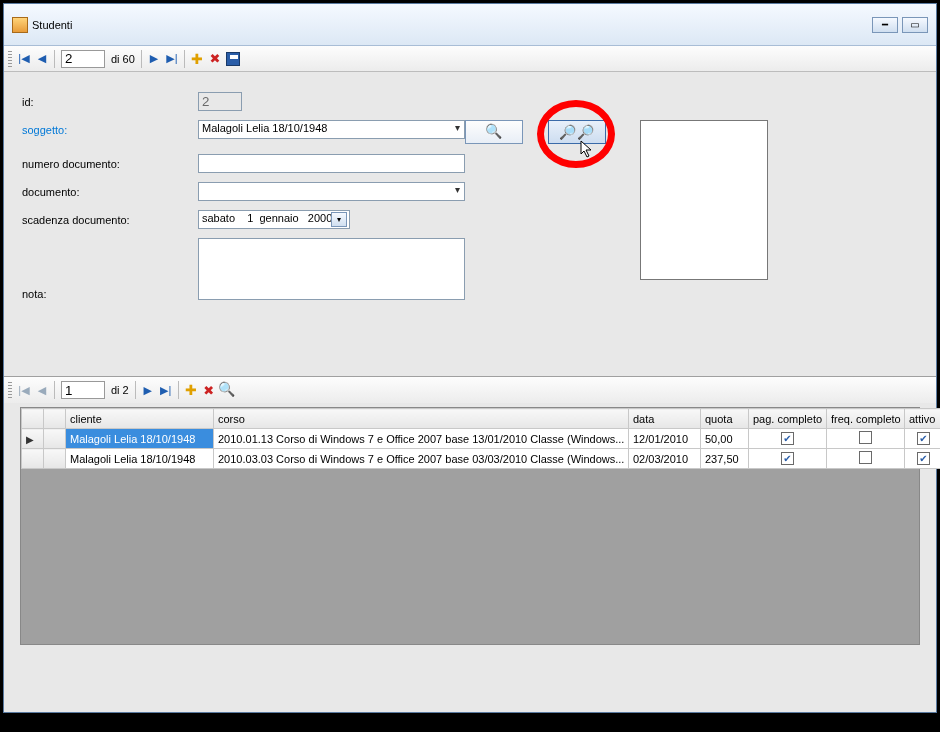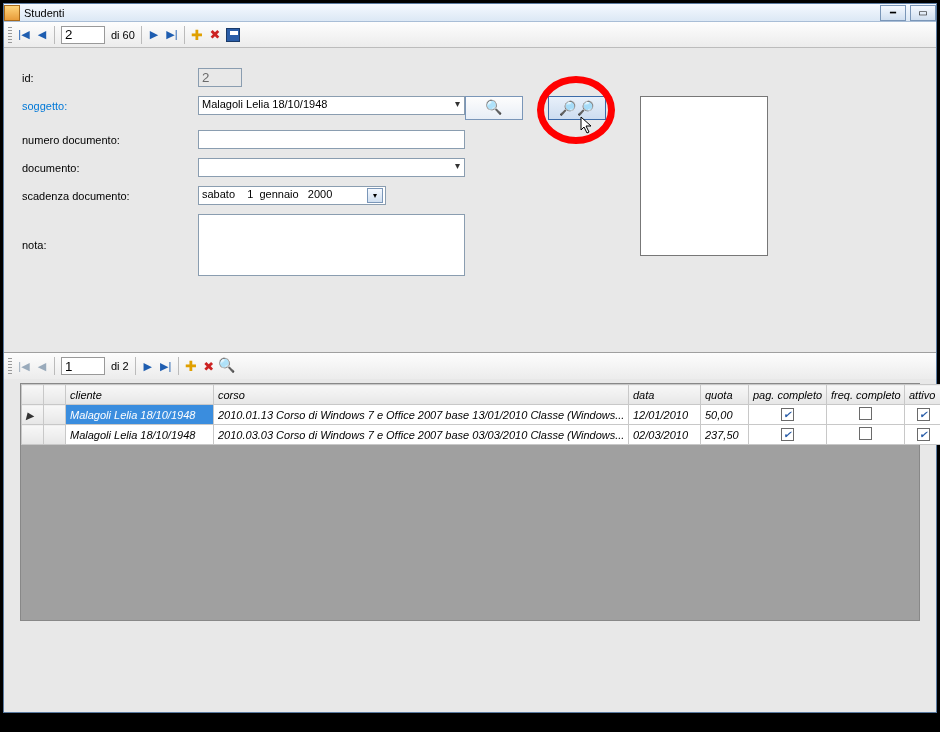--- a/index.html
+++ b/index.html
@@ -16,26 +16,26 @@
   .window {
     position: absolute;
     left: 3px;
     top: 3px;
     width: 934px;
     height: 710px;
     background: #e8e8e8;
     border: 1px solid #5a7aa0;
   }
   .titlebar {
-    height: 18px;
+    height: 42px;
     background: linear-gradient(#f5f9ff, #dce8f5);
     border-bottom: 1px solid #a8bdd6;
     display: flex;
     align-items: center;
-    padding: 0 0;
+    padding: 0 8px;
     justify-content: center;
   }
   .titlebar .app-icon {
     width: 16px; height: 16px;
     margin-right: 4px;
     background: linear-gradient(#ffd47a, #e89c3a);
     border: 1px solid #a86a1a;
   }
   .titlebar .title { flex: 1; }
   .winbtn {
@@ -118,21 +118,21 @@
   .txt.short { width: 44px; }
   .combo {
     width: 267px;
     position: relative;
     padding-right: 18px;
   }
   .combo::after {
     content:"▾"; position:absolute; right:4px; top:1px; color:#333; font-size:10px;
   }
   .datepick {
-    width: 188px;
+    width: 152px;
     position: relative;
     white-space: pre;
   }
   .datepick .ddbtn {
     position:absolute; right:2px; top:1px;
     width:16px; height:15px;
     border:1px solid #7a96b8;
     background:linear-gradient(#f5f9ff,#d0dff0);
     font-size:8px; text-align:center; line-height:13px;
   }
@@ -205,21 +205,20 @@
     table-layout: fixed;
   }
   .grid th, .grid td {
     border: 1px solid #c8c8c8;
     height: 20px;
     padding: 0 4px;
     text-align: left;
     font-weight: normal;
     white-space: nowrap;
     overflow: hidden;
-    font-style: italic;
   }
   .grid th {
     background: linear-gradient(#f8f8f8,#e6e6e6);
   }
   .grid td.center { text-align:center; }
   .rowhead { width: 20px; background: linear-gradient(#f8f8f8,#e6e6e6); }
   .rowhead.sel { background: linear-gradient(#f8f8f8,#e6e6e6); }
   .rowmarker { color:#333; font-size:10px; }
   .sel-cell { background:#3a8dde; color:#fff; }
   .grid .filler { flex:1; background:#a0a0a0; }
@@ -288,21 +287,21 @@
     <div class="form-row">
       <label>documento:</label>
       <div class="combo"><span></span></div>
     </div>
 
     <div class="form-row">
       <label>scadenza documento:</label>
       <div class="datepick"><span>sabato    1  gennaio   2000</span><span class="ddbtn">▾</span></div>
     </div>
 
-    <div class="form-row" style="align-items:center">
+    <div class="form-row" style="align-items:flex-end">
       <label>nota:</label>
       <textarea class="notearea" style=""></textarea>
     </div>
 
     <div style="height:4px"></div>
 
 
     <div class="lookup-btn">
         <span class="zoom-icon">🔍</span>
       </div>

